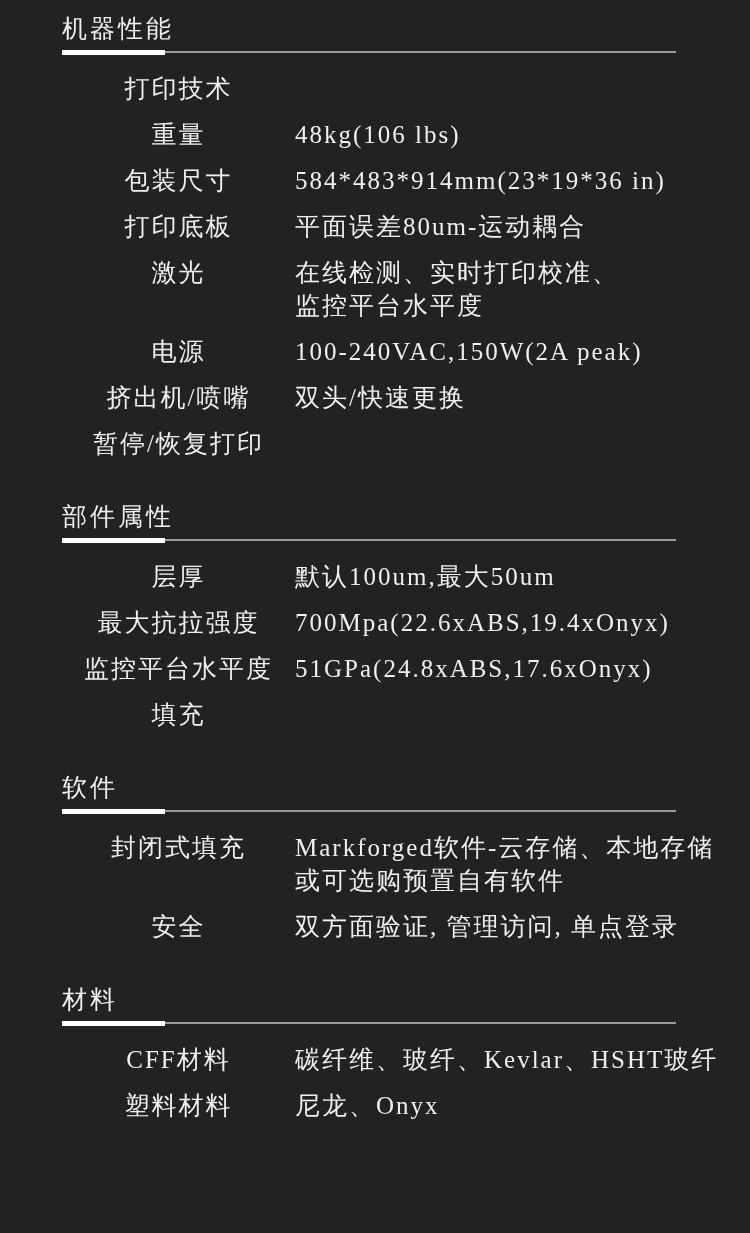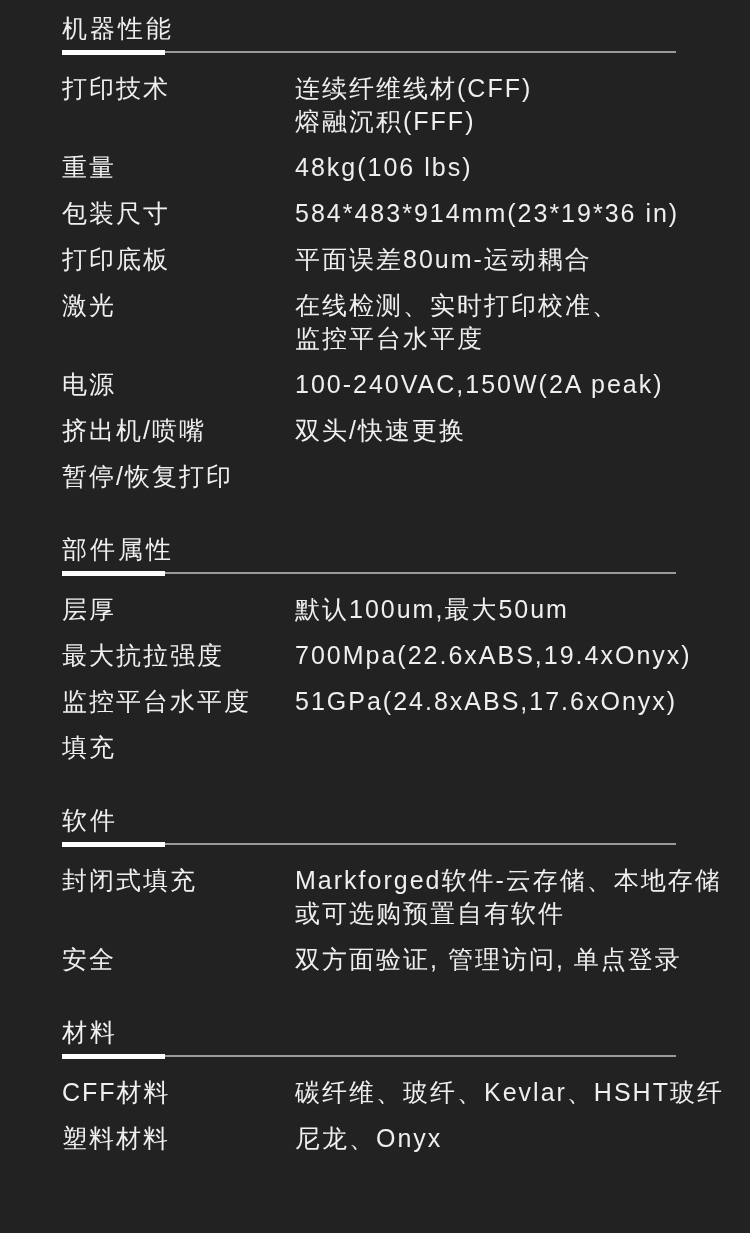--- a/index.html
+++ b/index.html
@@ -12,20 +12,21 @@
   html,body{
     width:750px;
     background:var(--bg);
     font-family:"Liberation Sans","DejaVu Sans",sans-serif;
     color:var(--text);
   }
   body{ height:1233px; overflow:hidden; }
   .container{
     width:734px;
     padding:14px 58px 0 62px;
+    font-family:Liberation Serif, serif;
   }
   .section{ margin-bottom:42px; }
   .section-title{
     font-size:25px;
     line-height:29px;
     letter-spacing:3px;
     font-weight:400;
     color:var(--text);
   }
   .rule{
@@ -52,41 +53,38 @@
     align-items:flex-start;
     margin-bottom:13px;
     font-size:25px;
     line-height:33px;
     letter-spacing:2px;
   }
   .row-label{
     width:233px;
     flex-shrink:0;
     color:var(--text);
+    text-align:center;
   }
   .row-value{ flex:1; color:var(--text); }
   .value-line{ white-space:nowrap; }
 </style>
 </head>
 <body>
 
 <main class="container">
   <section class="section">
     <h2 class="section-title">机器性能</h2>
     <div class="rule">
       <div class="rule-line"></div>
       <div class="rule-accent"></div>
     </div>
     <div>
   <div class="row">
     <div class="row-label">打印技术</div>
-    <div class="row-value">
-            <div class="value-line">连续纤维线材(CFF)</div>
-            <div class="value-line">熔融沉积(FFF)</div>
-          </div>
   </div>
 
 
   <div class="row">
     <div class="row-label">重量</div>
     <div class="row-value">
             <div class="value-line">48kg(106 lbs)</div>
           </div>
   </div>
 

